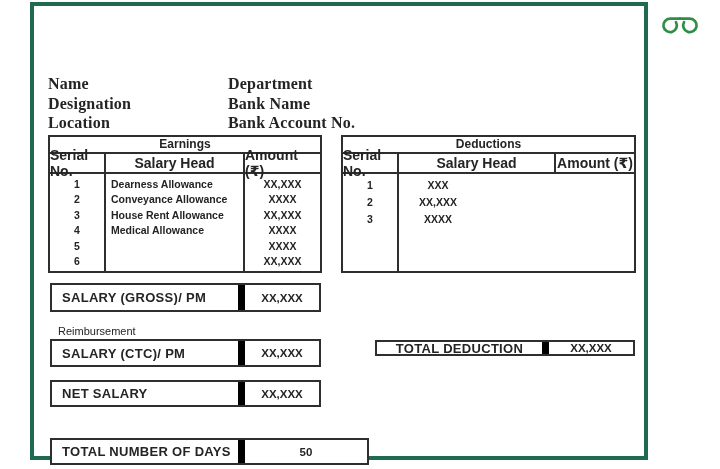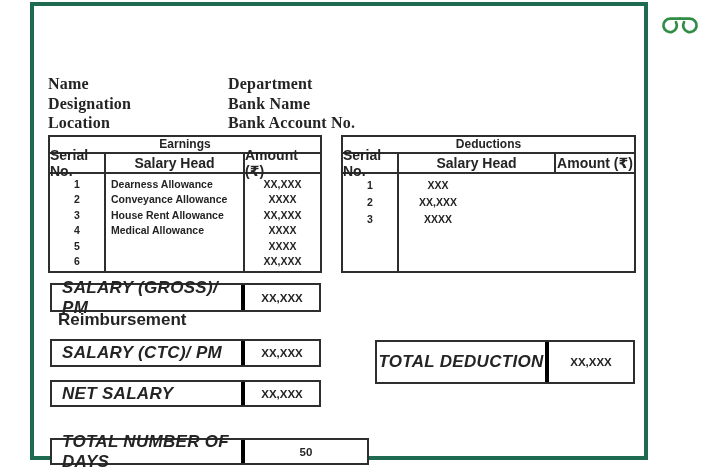--- a/index.html
+++ b/index.html
@@ -81,42 +81,42 @@
   .stable.deductions .t-body .col-head .cell { padding-left: 8px; }
 
   
   .sumbox {
     position: absolute;
     border: 2px solid #2E2E2E;
     display: flex;
     background: #fff;
   }
   .sumbox .lbl {
-    border-right: 4px solid #000000;
+    border-right: 7px solid #000000;
     display: flex; align-items: center;
     padding-left: 10px;
-    font-size: 17px; font-weight: 700; letter-spacing: 0.3px; font-style: italic;
+    font-size: 13px; font-weight: 700; letter-spacing: 0.3px;
   }
   .sumbox .amt {
     flex: 1;
     display: flex; align-items: center; justify-content: center;
     font-size: 11.5px; font-weight: 700;
   }
   .box-gross { left: 16px; top: 277px; width: 271px; height: 29px; }
   .box-ctc   { left: 16px; top: 333px; width: 271px; height: 28px; }
   .box-net   { left: 16px; top: 374px; width: 271px; height: 27px; }
   .box-days  { left: 16px; top: 432px; width: 319px; height: 27px; }
   .box-gross .lbl, .box-ctc .lbl, .box-net .lbl, .box-days .lbl { width: 193px; }
-  .box-totded { left: 341px; top: 334px; width: 260px; height: 44px; }
+  .box-totded { left: 341px; top: 334px; width: 260px; height: 16px; }
   .box-totded .lbl { width: 172px; justify-content: center; padding-left: 0; }
 
   .reimb {
     position: absolute;
-    left: 24px; top: 304px;
-    font-size: 17px; font-weight: 700;
+    left: 24px; top: 319px;
+    font-size: 11px; font-weight: 400;
   }
 
   
   .logo {
     position: absolute;
     left: 661px; top: 6px;
     width: 38px; height: 34px;
   }
 </style>
 </head>

